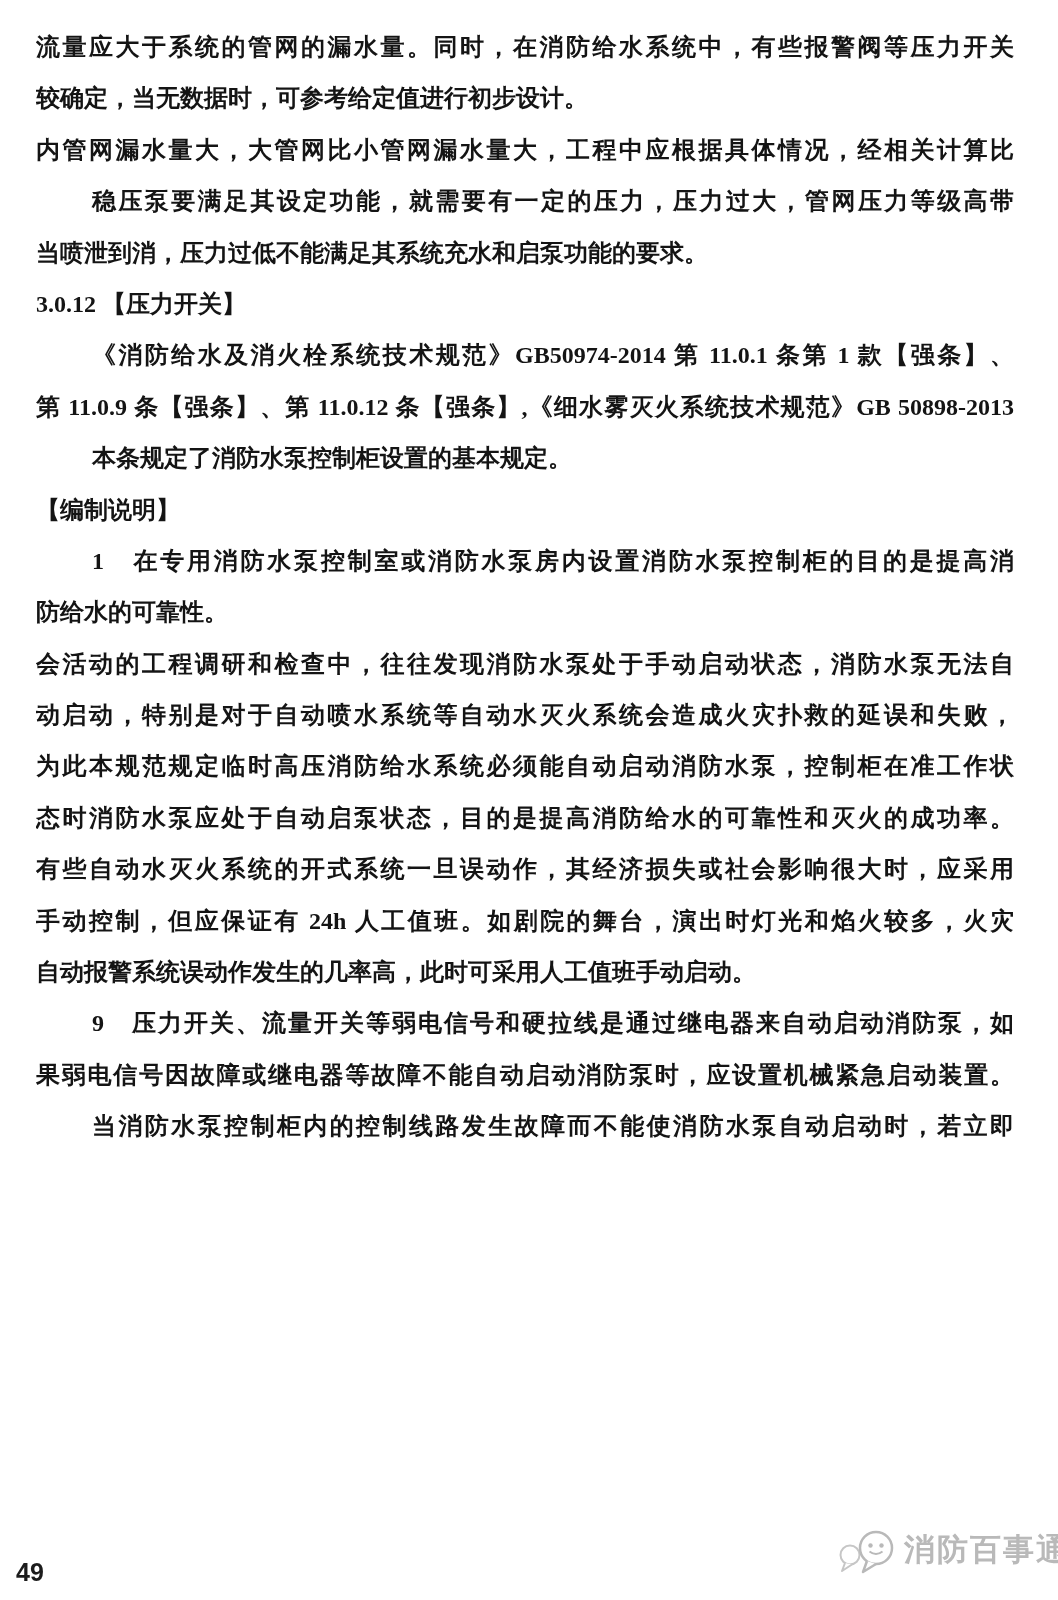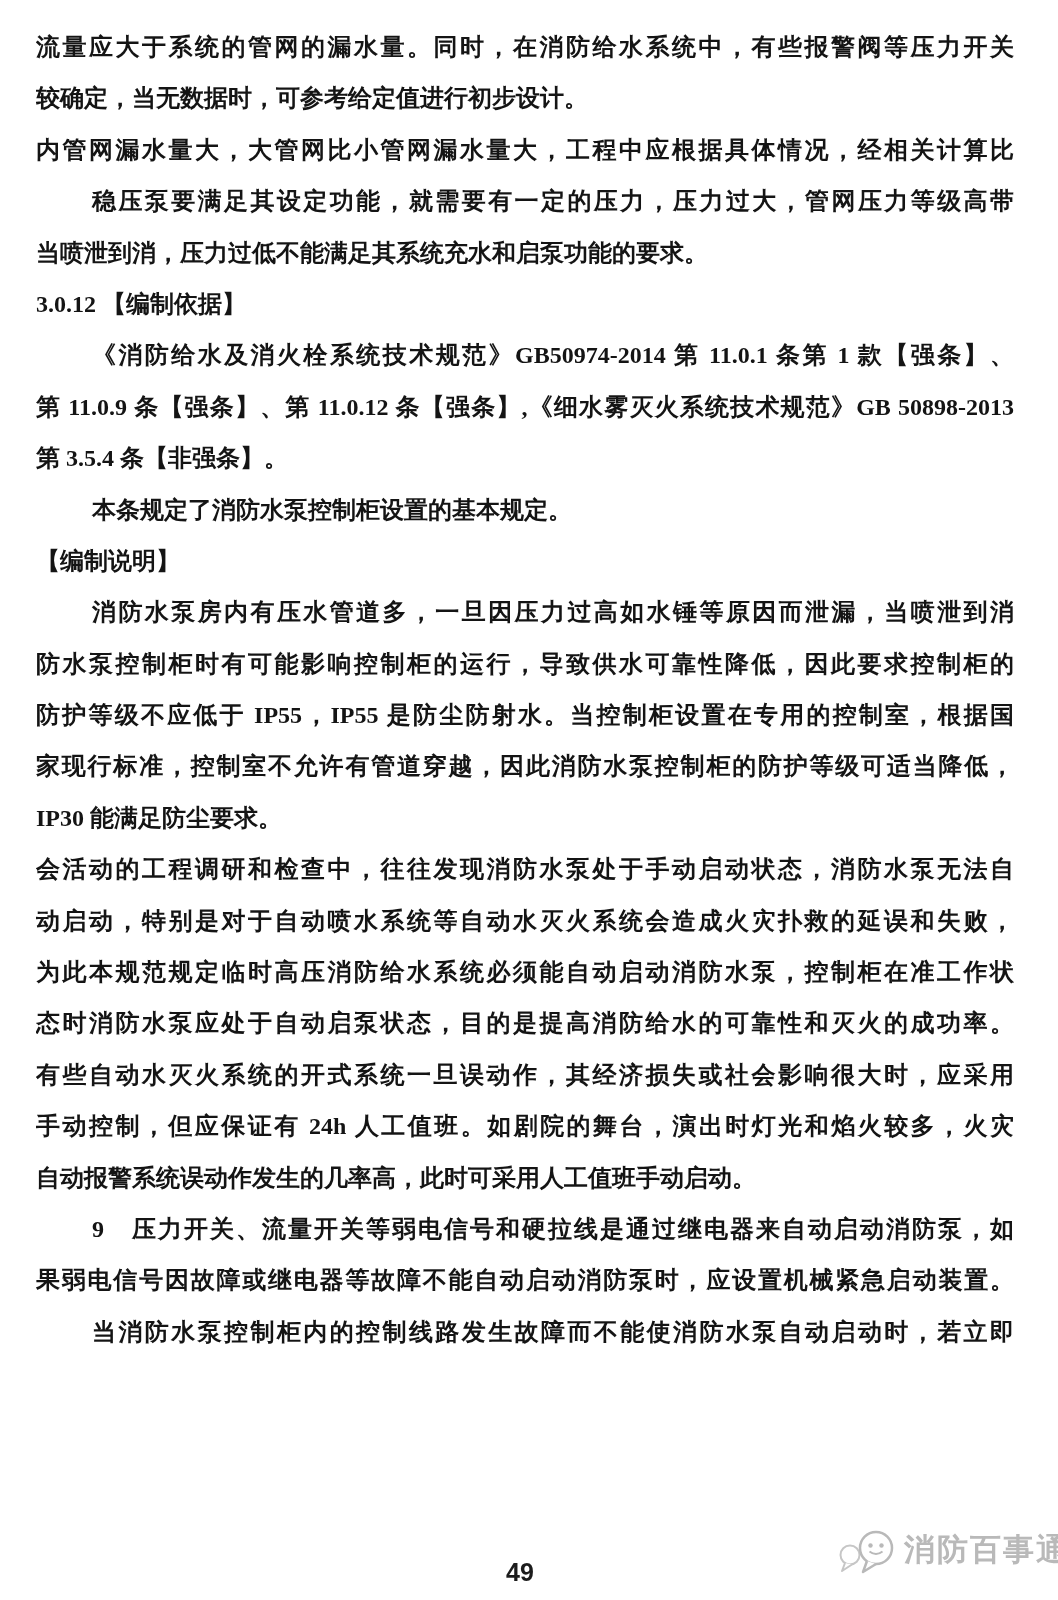--- a/index.html
+++ b/index.html
@@ -33,23 +33,23 @@
   .line.fill {
     white-space: normal;
     text-align: justify;
     text-align-last: justify;
   }
   .line.indent {
     text-indent: 56px;
   }
   .page-number {
     position: absolute;
-    left: 0; top: 1558px;
+    left: 16px; top: 1558px;
     width: 1040px;
-    text-align: center;
+    text-align: left;
     font-family: "Liberation Sans", "DejaVu Sans", sans-serif;
     font-size: 25px;
     font-weight: 700;
     color: #1c1c1c;
   }
   .watermark {
     position: absolute;
     left: 838px; top: 1518px;
     display: flex;
     align-items: center;
@@ -74,39 +74,35 @@
       <div>
         <div class="line fill">流量应大于系统的管网的漏水量。同时，在消防给水系统中，有些报警阀等压力开关</div>
         <div class="line">较确定，当无数据时，可参考给定值进行初步设计。</div>
         <div class="line fill">内管网漏水量大，大管网比小管网漏水量大，工程中应根据具体情况，经相关计算比</div>
       </div>
       <div>
         <div class="line fill indent">稳压泵要满足其设定功能，就需要有一定的压力，压力过大，管网压力等级高带</div>
         <div class="line">当喷泄到消，压力过低不能满足其系统充水和启泵功能的要求。</div>
       </div>
       <div>
-        <div class="line">3.0.12 【编制依据】</div>
+        <div class="line">3.0.12 【压力开关】</div>
       </div>
       <div>
         <div class="line fill indent">《消防给水及消火栓系统技术规范》GB50974-2014 第 11.0.1 条第 1 款【强条】、</div>
         <div class="line fill">第 11.0.9 条【强条】、第 11.0.12 条【强条】,《细水雾灭火系统技术规范》GB 50898-2013</div>
-        <div class="line">第 3.5.4 条【非强条】。</div>
       </div>
       <div>
         <div class="line indent">本条规定了消防水泵控制柜设置的基本规定。</div>
       </div>
       <div>
         <div class="line">【编制说明】</div>
       </div>
       <div>
-        <div class="line fill indent">消防水泵房内有压水管道多，一旦因压力过高如水锤等原因而泄漏，当喷泄到消</div>
-        <div class="line fill">防水泵控制柜时有可能影响控制柜的运行，导致供水可靠性降低，因此要求控制柜的</div>
-        <div class="line fill">防护等级不应低于 IP55，IP55 是防尘防射水。当控制柜设置在专用的控制室，根据国</div>
-        <div class="line fill">家现行标准，控制室不允许有管道穿越，因此消防水泵控制柜的防护等级可适当降低，</div>
-        <div class="line">IP30 能满足防尘要求。</div>
+        <div class="line fill indent">1　在专用消防水泵控制室或消防水泵房内设置消防水泵控制柜的目的是提高消</div>
+        <div class="line">防给水的可靠性。</div>
       </div>
       <div>
         <div class="line fill">会活动的工程调研和检查中，往往发现消防水泵处于手动启动状态，消防水泵无法自</div>
         <div class="line fill">动启动，特别是对于自动喷水系统等自动水灭火系统会造成火灾扑救的延误和失败，</div>
         <div class="line fill">为此本规范规定临时高压消防给水系统必须能自动启动消防水泵，控制柜在准工作状</div>
         <div class="line fill">态时消防水泵应处于自动启泵状态，目的是提高消防给水的可靠性和灭火的成功率。</div>
         <div class="line fill">有些自动水灭火系统的开式系统一旦误动作，其经济损失或社会影响很大时，应采用</div>
         <div class="line fill">手动控制，但应保证有 24h 人工值班。如剧院的舞台，演出时灯光和焰火较多，火灾</div>
         <div class="line">自动报警系统误动作发生的几率高，此时可采用人工值班手动启动。</div>
       </div>

